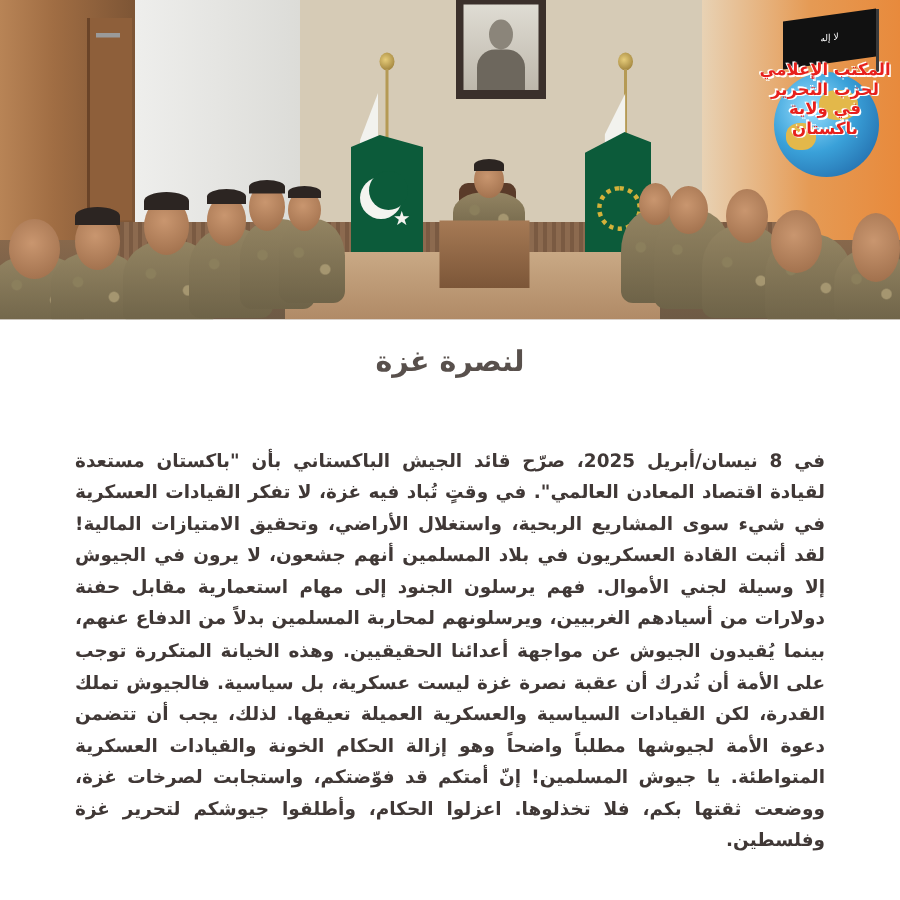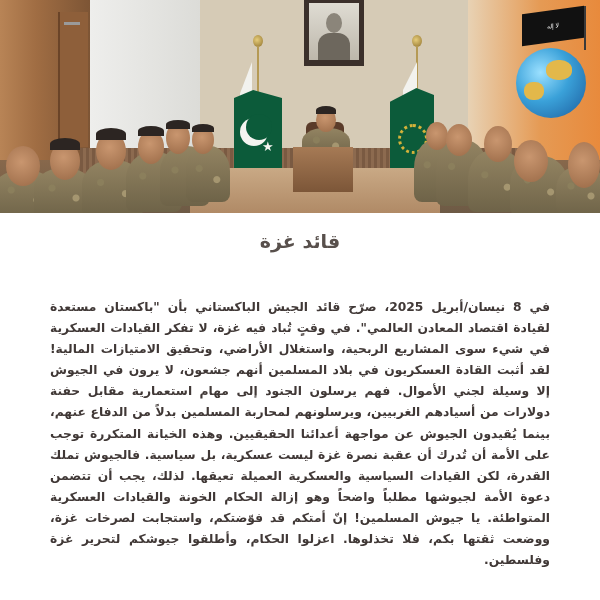--- a/index.html
+++ b/index.html
@@ -130,21 +130,26 @@
   <div class="officer" style="left:556px;top:166px;width:50px;height:50px;"></div>
   <div class="head" style="left:568px;top:142px;width:32px;height:46px;"></div>
 
   <div class="logo">
     <div class="logo-pole"></div>
     <div class="logo-flag">لا إله</div>
     <div class="logo-globe">
       <div class="logo-land" style="left:30px;top:12px;width:26px;height:20px;"></div>
       <div class="logo-land" style="left:8px;top:34px;width:20px;height:18px;"></div>
     </div>
+    <div class="logo-text">
+      <div>المكتب الإعلامي</div>
+      <div>لحزب التحرير</div>
+      <div>في ولاية باكستان</div>
+    </div>
   </div>
 </div>
 
 <div class="article">
   <h1 class="title">
-    <div>قائد غزة</div>
+    <div>لنصرة غزة</div>
   </h1>
   <p class="body-text">في 8 نيسان/أبريل 2025، صرّح قائد الجيش الباكستاني بأن "باكستان مستعدة لقيادة اقتصاد المعادن العالمي". في وقتٍ تُباد فيه غزة، لا تفكر القيادات العسكرية في شيء سوى المشاريع الربحية، واستغلال الأراضي، وتحقيق الامتيازات المالية! لقد أثبت القادة العسكريون في بلاد المسلمين أنهم جشعون، لا يرون في الجيوش إلا وسيلة لجني الأموال. فهم يرسلون الجنود إلى مهام استعمارية مقابل حفنة دولارات من أسيادهم الغربيين، ويرسلونهم لمحاربة المسلمين بدلاً من الدفاع عنهم، بينما يُقيدون الجيوش عن مواجهة أعدائنا الحقيقيين. وهذه الخيانة المتكررة توجب على الأمة أن تُدرك أن عقبة نصرة غزة ليست عسكرية، بل سياسية. فالجيوش تملك القدرة، لكن القيادات السياسية والعسكرية العميلة تعيقها. لذلك، يجب أن تتضمن دعوة الأمة لجيوشها مطلباً واضحاً وهو إزالة الحكام الخونة والقيادات العسكرية المتواطئة. يا جيوش المسلمين! إنّ أمتكم قد فوّضتكم، واستجابت لصرخات غزة، ووضعت ثقتها بكم، فلا تخذلوها. اعزلوا الحكام، وأطلقوا جيوشكم لتحرير غزة وفلسطين.</p>
 </div>
 
 </body></html>

